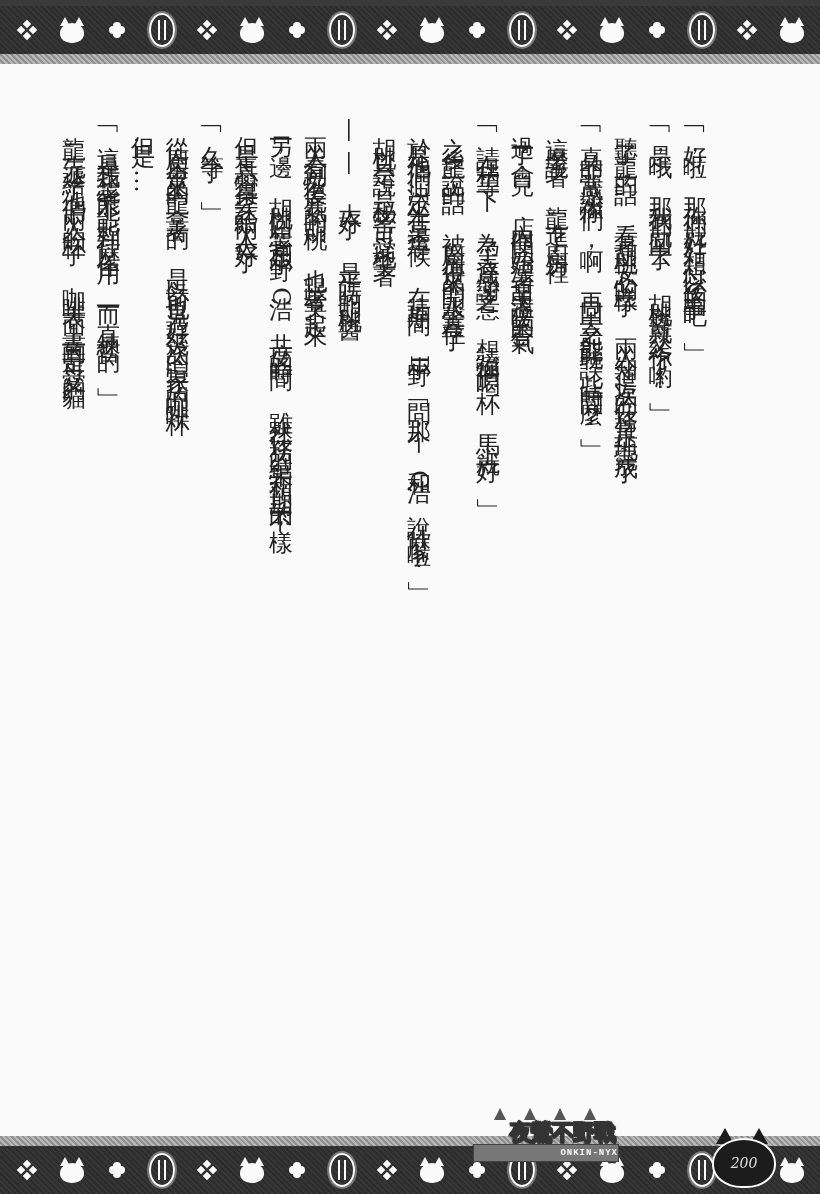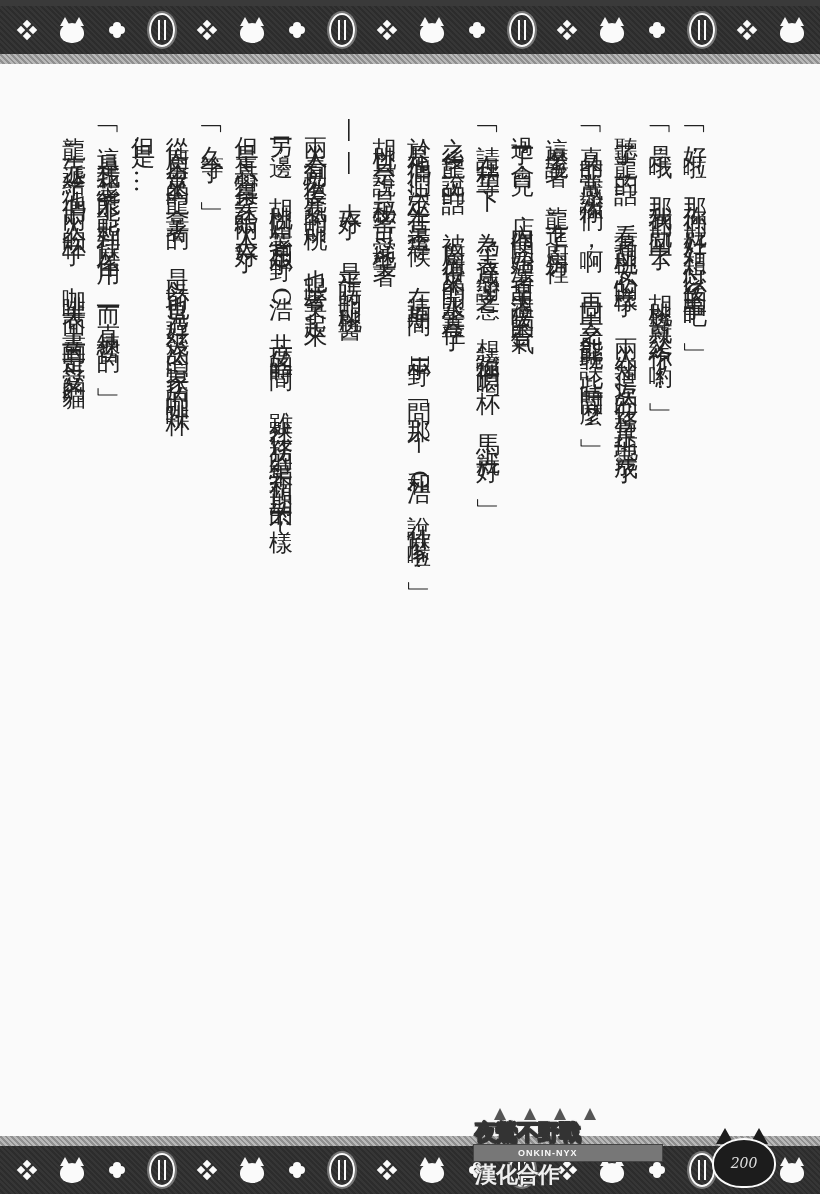--- a/index.html
+++ b/index.html
@@ -117,22 +117,22 @@
     padding: 0;
   }
 
   
   .logo {
     position: absolute;
     left: 475px;
     top: 1108px;
     width: 140px;
     height: 86px;
-    font-family: Liberation Sans, sans-serif;
-    text-align: left;
+    font-family: Liberation Mono, monospace;
+    text-align: right;
   }
   .logo .spikes {
     position: absolute; left: 10px; top: 0; width: 120px; height: 12px;
     display: flex; justify-content: space-around;
   }
   .logo .spikes span {
     width: 0; height: 0;
     border-left: 6px solid transparent; border-right: 6px solid transparent;
     border-bottom: 12px solid #555;
   }
@@ -141,21 +141,21 @@
     font-size: 22px; font-weight: bold; color: #f0f0f0;
     -webkit-text-stroke: 1.5px #333;
     text-shadow: 0 0 2px #333, 1px 1px 0 #333, -1px -1px 0 #333;
     letter-spacing: -1px;
   }
   .logo .banner {
     position: absolute; left: -2px; top: 36px; width: 144px; height: 16px;
     background: #777;
     border: 1px solid #444;
     color: #fafafa;
-    font-size: 9px; font-weight: bold; line-height: 16px; letter-spacing: 1px; padding-left: 44px;
+    font-size: 9px; font-weight: bold; line-height: 16px; letter-spacing: 1px;
   }
   .logo .line2 {
     position: absolute; left: 0; top: 52px; width: 140px;
     font-size: 22px; font-weight: bold; color: #f0f0f0;
     text-shadow: 0 0 2px #333, 1px 1px 0 #333, -1px -1px 0 #333;
     letter-spacing: -1px;
   }
 
   
   .page-badge {
@@ -450,21 +450,20 @@
 
   <div class="logo">
     <div class="spikes">
         <span></span>
         <span></span>
         <span></span>
         <span></span>
       </div>
     <div class="line1">夜鶯不野戰</div>
     <div class="banner">ONKIN-NYX</div>
-    <div class="line2">漢化合作</div>
   </div>
 
   <div class="page-badge">
     <div class="ear l"></div>
     <div class="ear r"></div>
     <div class="head">
       <span class="num">200</span>
     </div>
   </div>
 

